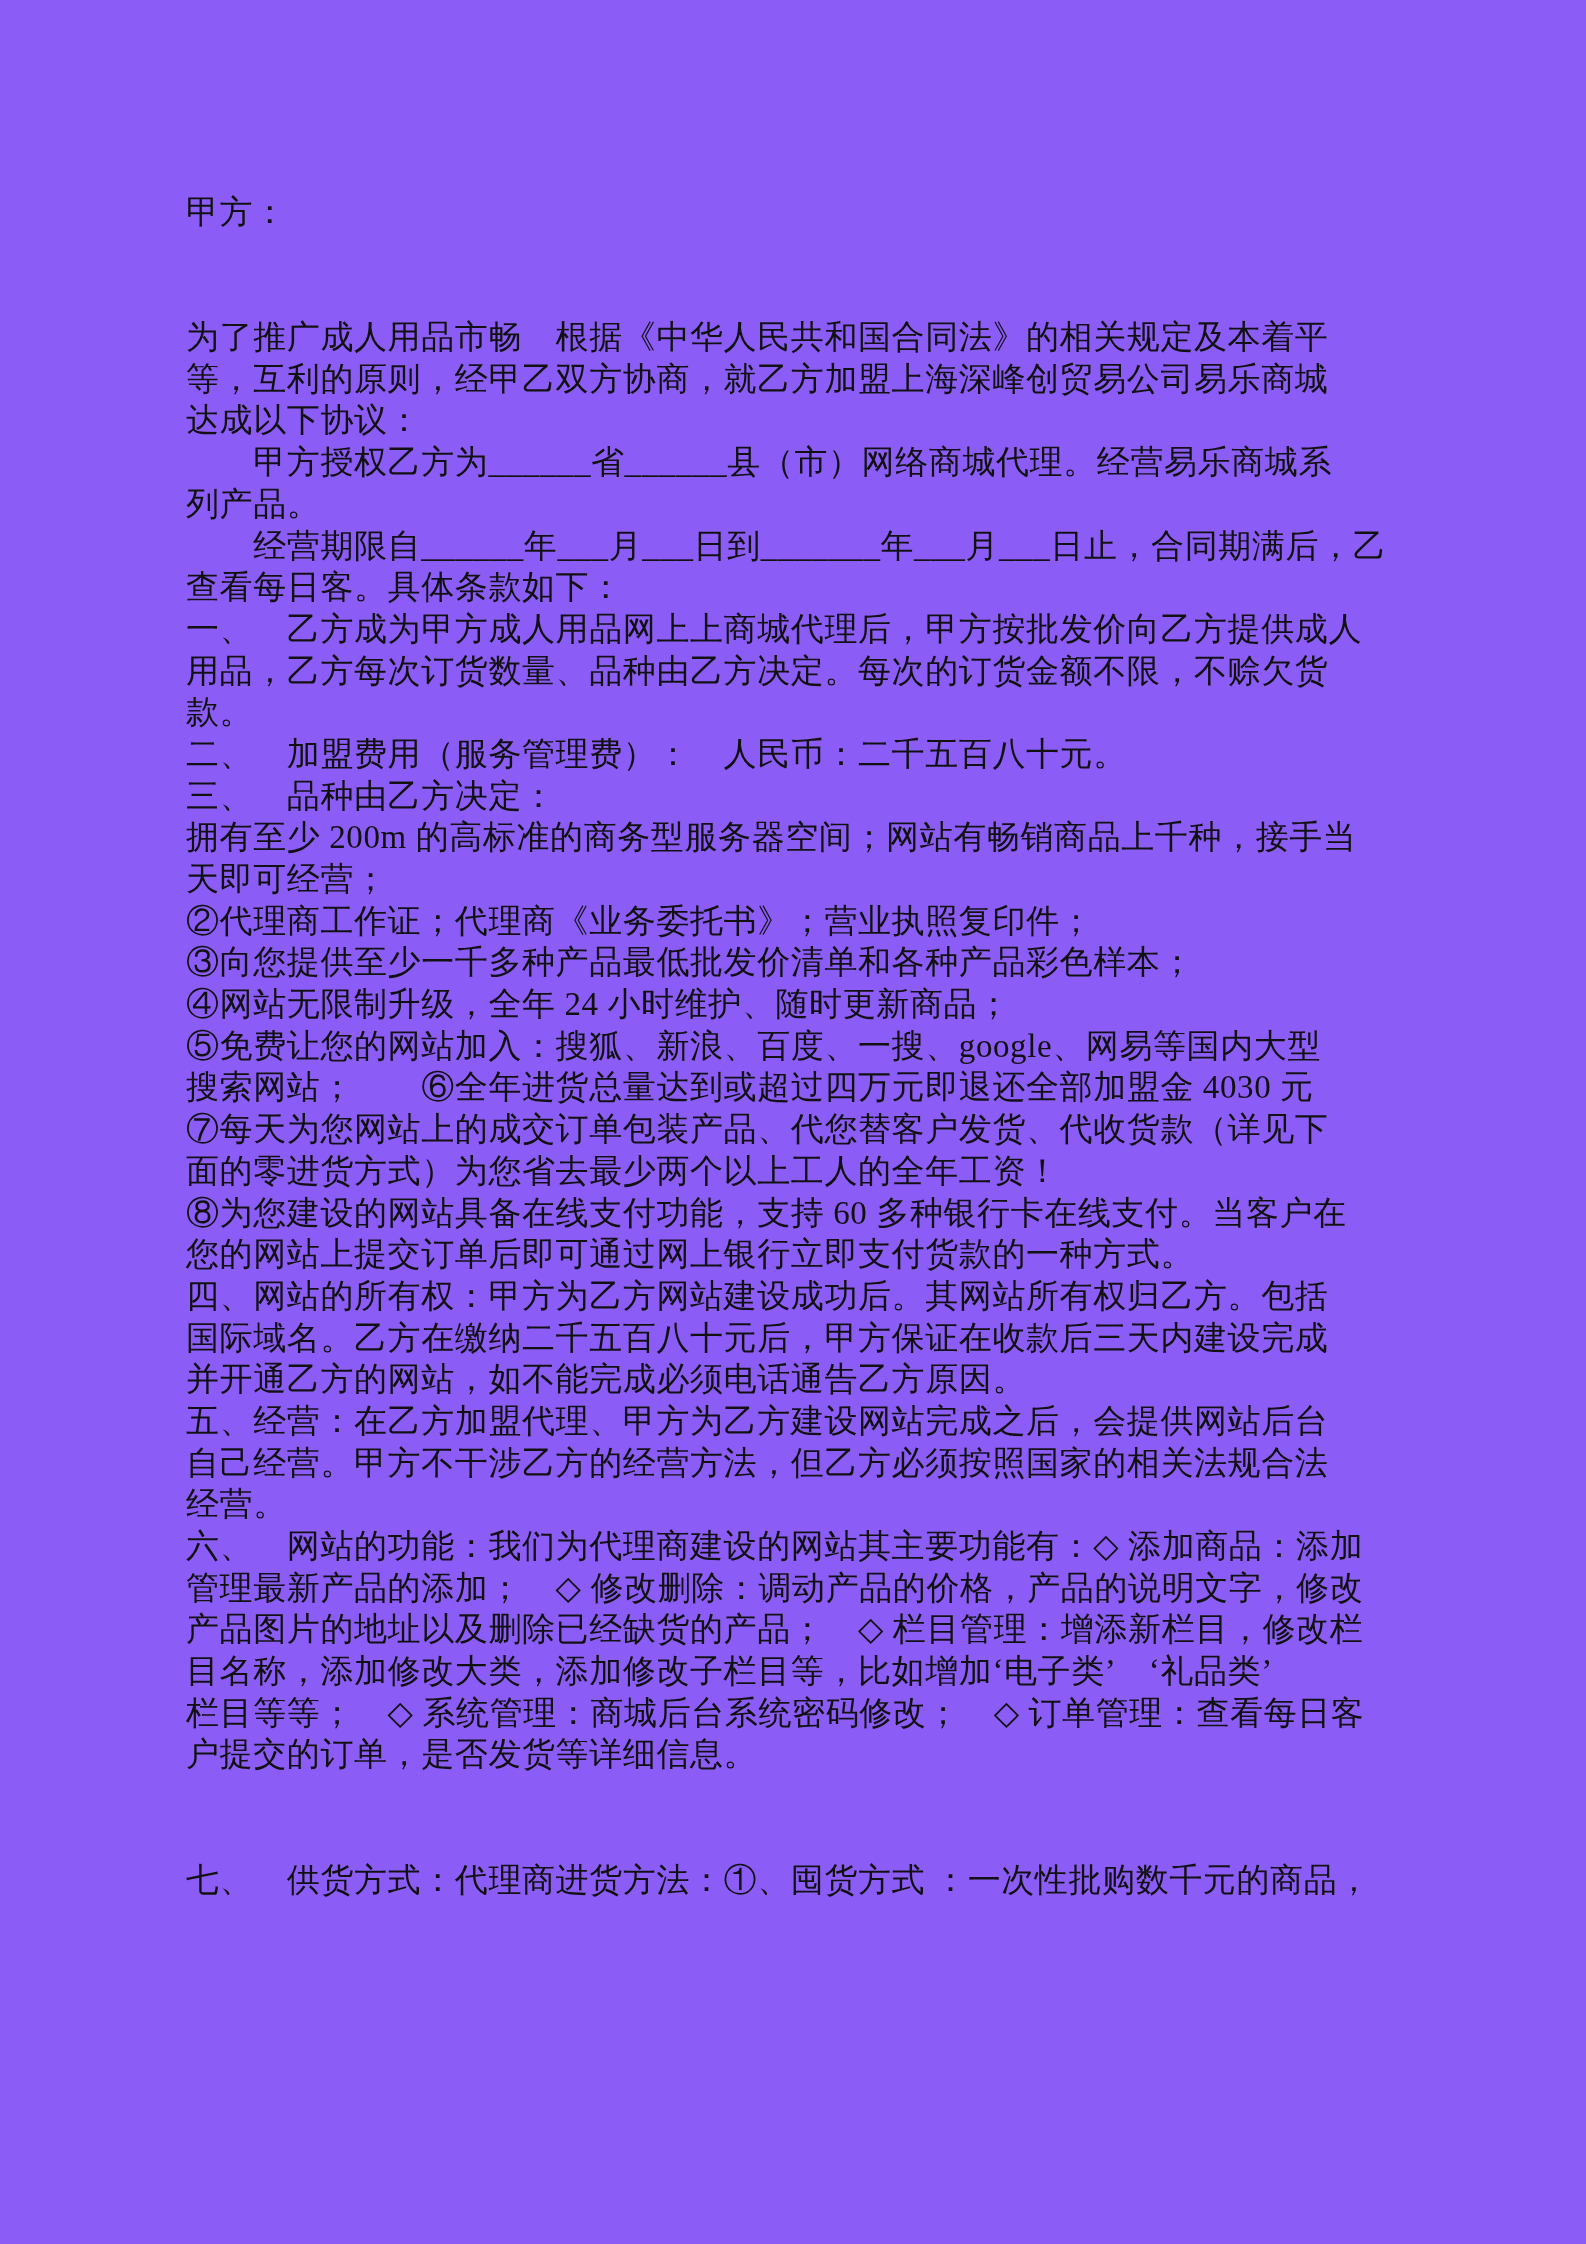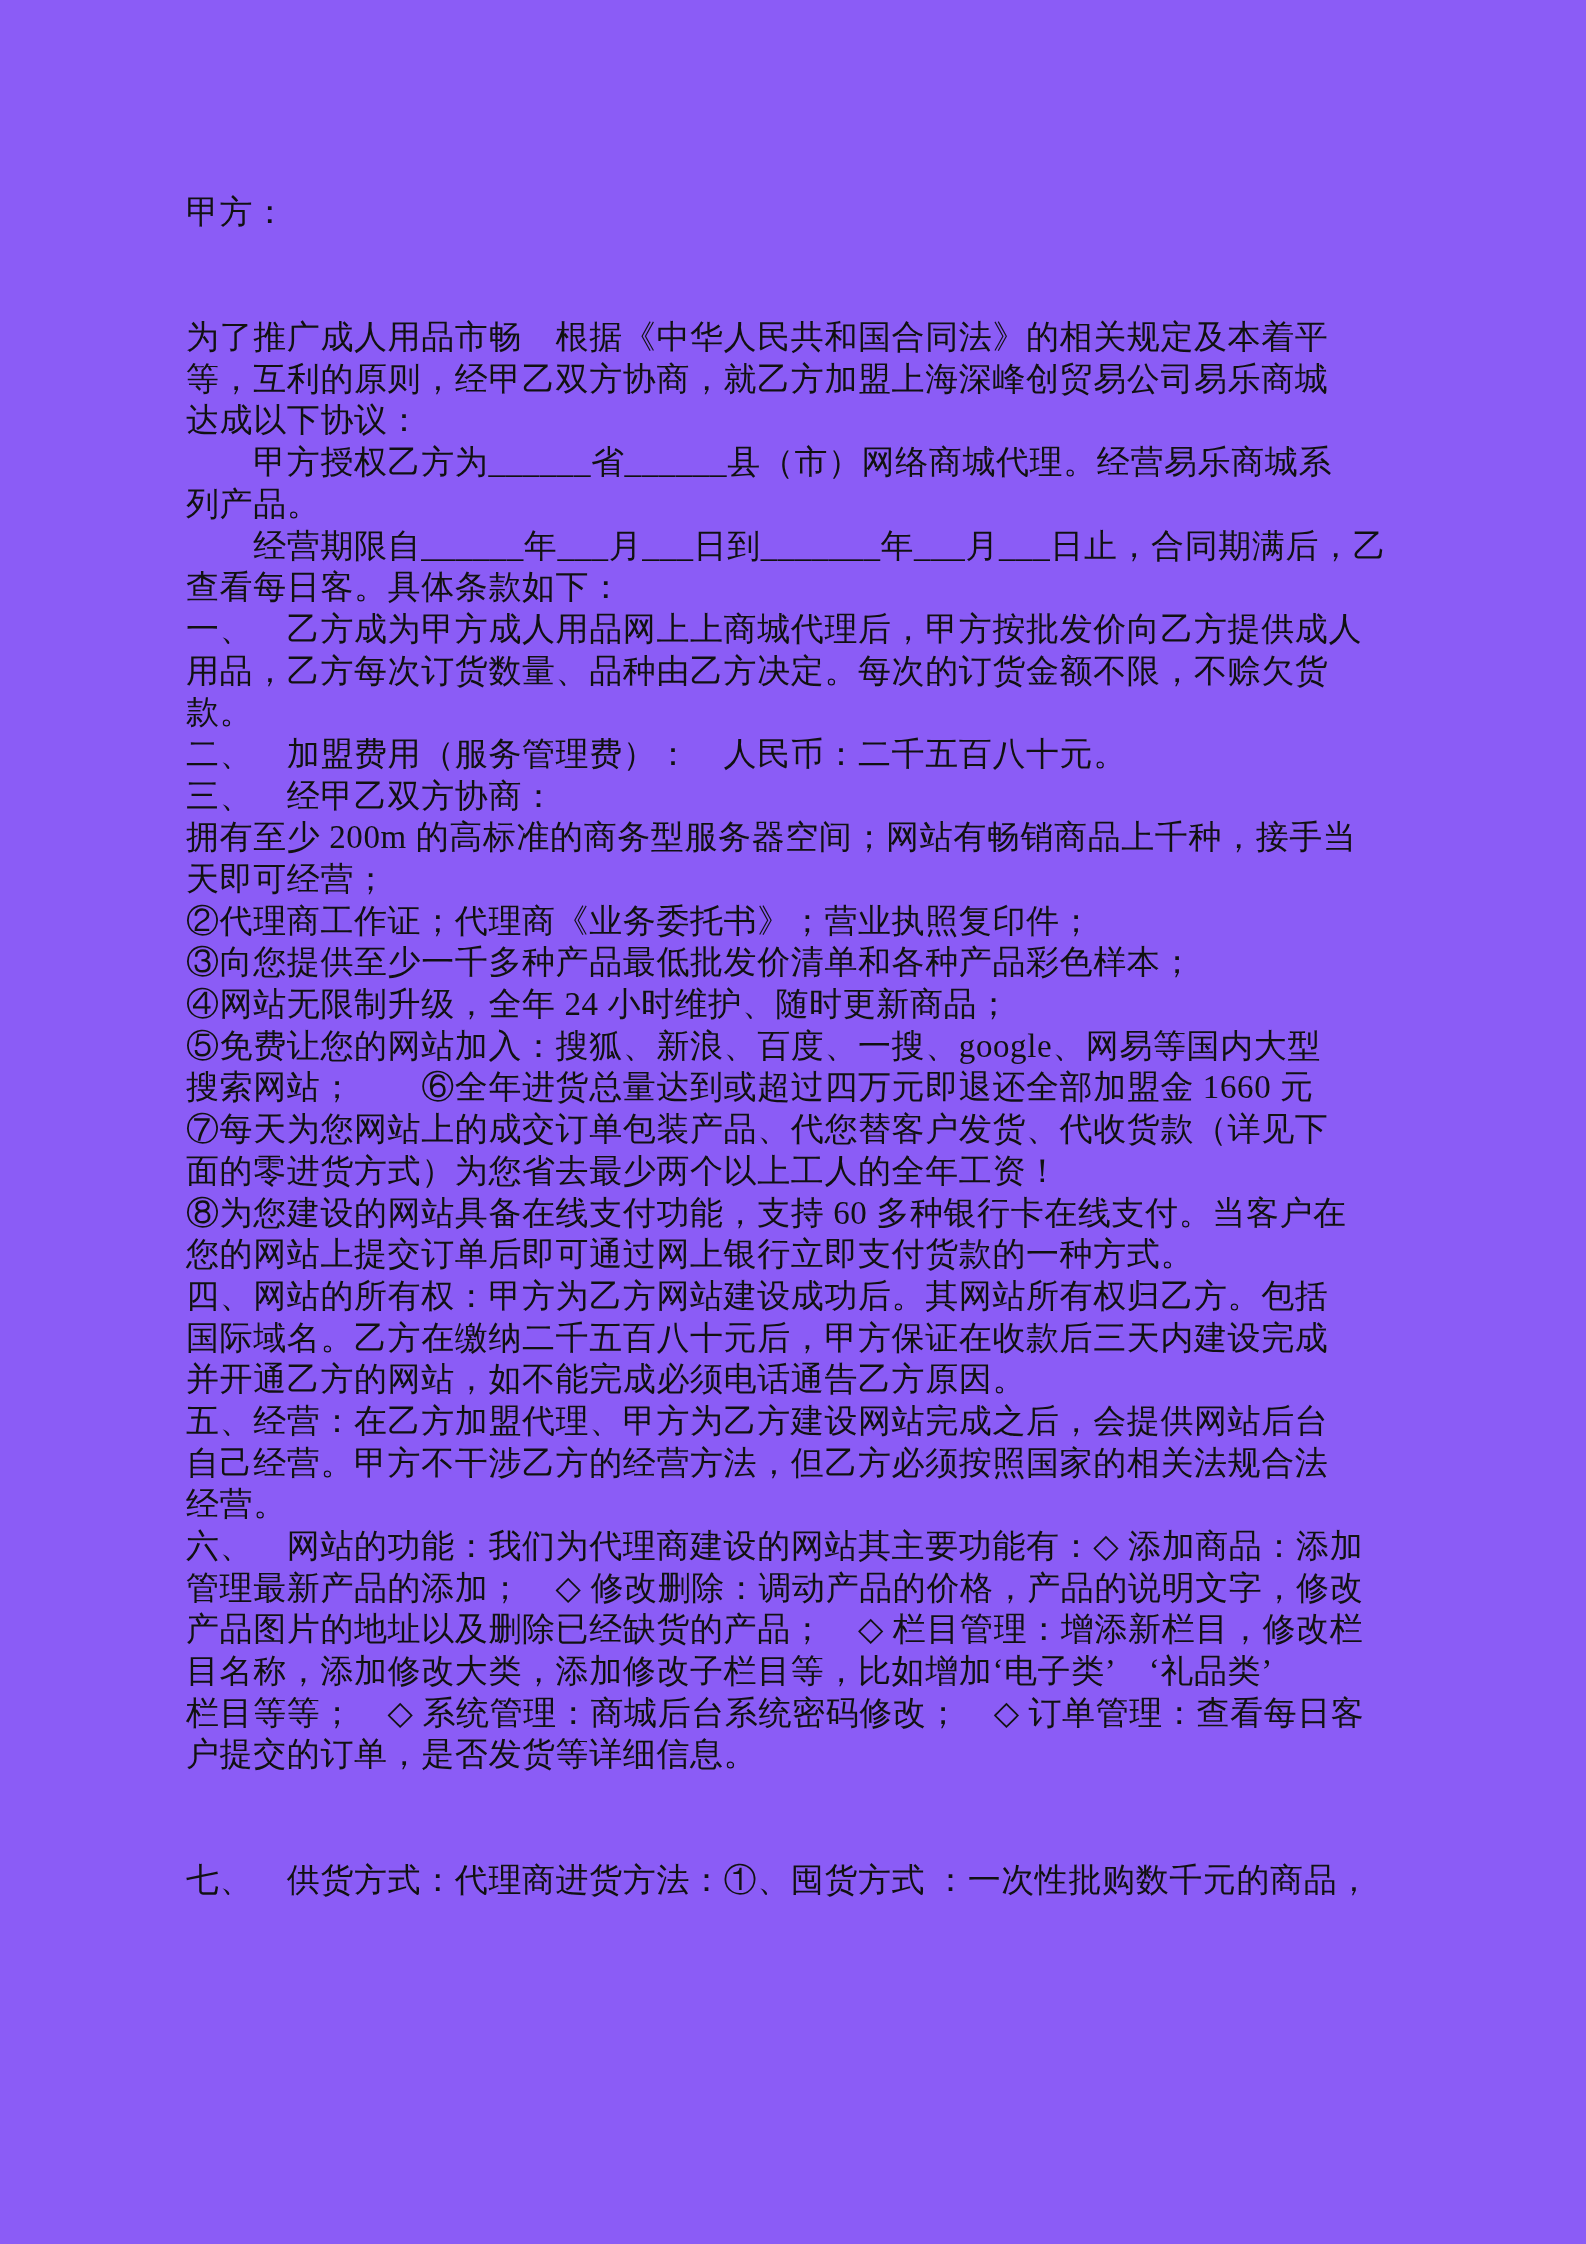--- a/index.html
+++ b/index.html
@@ -43,28 +43,28 @@
       <div class="line">等，互利的原则，经甲乙双方协商，就乙方加盟上海深峰创贸易公司易乐商城</div>
       <div class="line">达成以下协议：</div>
       <div class="line">　　甲方授权乙方为______省______县（市）网络商城代理。经营易乐商城系</div>
       <div class="line">列产品。</div>
       <div class="line">　　经营期限自______年___月___日到_______年___月___日止，合同期满后，乙</div>
       <div class="line">查看每日客。具体条款如下：</div>
       <div class="line">一、　乙方成为甲方成人用品网上上商城代理后，甲方按批发价向乙方提供成人</div>
       <div class="line">用品，乙方每次订货数量、品种由乙方决定。每次的订货金额不限，不赊欠货</div>
       <div class="line">款。</div>
       <div class="line">二、　加盟费用（服务管理费）：　人民币：二千五百八十元。</div>
-      <div class="line">三、　经甲乙双方协商：</div>
+      <div class="line">三、　品种由乙方决定：</div>
       <div class="line">拥有至少 200m 的高标准的商务型服务器空间；网站有畅销商品上千种，接手当</div>
       <div class="line">天即可经营；</div>
       <div class="line">②代理商工作证；代理商《业务委托书》；营业执照复印件；</div>
       <div class="line">③向您提供至少一千多种产品最低批发价清单和各种产品彩色样本；</div>
       <div class="line">④网站无限制升级，全年 24 小时维护、随时更新商品；</div>
       <div class="line">⑤免费让您的网站加入：搜狐、新浪、百度、一搜、google、网易等国内大型</div>
-      <div class="line">搜索网站；　　⑥全年进货总量达到或超过四万元即退还全部加盟金 1660 元</div>
+      <div class="line">搜索网站；　　⑥全年进货总量达到或超过四万元即退还全部加盟金 4030 元</div>
       <div class="line">⑦每天为您网站上的成交订单包装产品、代您替客户发货、代收货款（详见下</div>
       <div class="line">面的零进货方式）为您省去最少两个以上工人的全年工资！</div>
       <div class="line">⑧为您建设的网站具备在线支付功能，支持 60 多种银行卡在线支付。当客户在</div>
       <div class="line">您的网站上提交订单后即可通过网上银行立即支付货款的一种方式。</div>
       <div class="line">四、网站的所有权：甲方为乙方网站建设成功后。其网站所有权归乙方。包括</div>
       <div class="line">国际域名。乙方在缴纳二千五百八十元后，甲方保证在收款后三天内建设完成</div>
       <div class="line">并开通乙方的网站，如不能完成必须电话通告乙方原因。</div>
       <div class="line">五、经营：在乙方加盟代理、甲方为乙方建设网站完成之后，会提供网站后台</div>
       <div class="line">自己经营。甲方不干涉乙方的经营方法，但乙方必须按照国家的相关法规合法</div>
       <div class="line">经营。</div>

